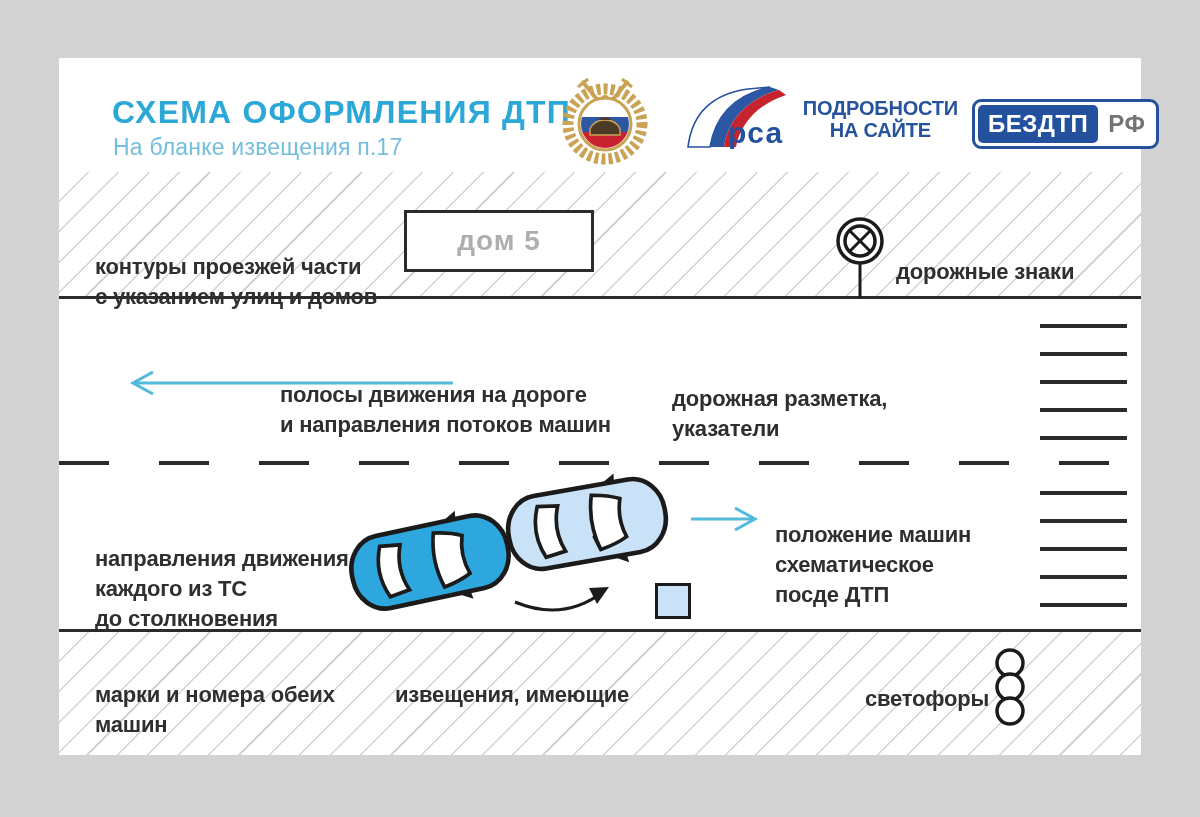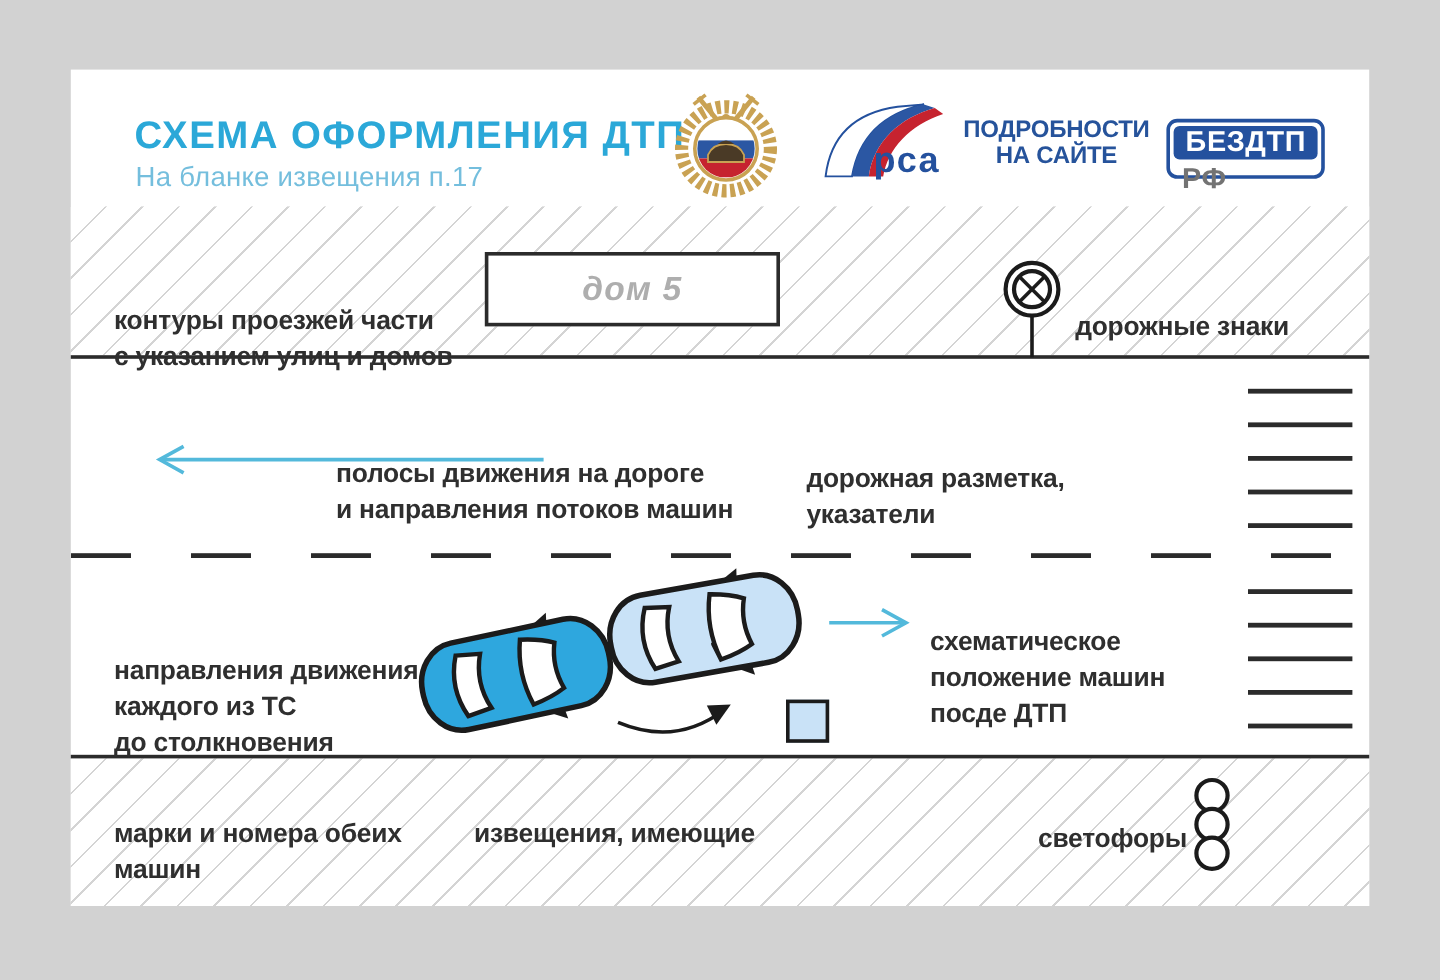--- a/index.html
+++ b/index.html
@@ -21,21 +21,21 @@
     position:absolute;left:54px;top:76px;
     font-size:23px;color:#74bedd;letter-spacing:0.2px;white-space:nowrap;
   }
   .details{
     position:absolute;right:183px;top:39px;text-align:center;
     font-size:20px;font-weight:bold;line-height:22px;color:#26539b;letter-spacing:-0.2px;
   }
   .badge{
     position:absolute;left:913px;top:41px;height:38px;
     display:inline-flex;align-items:stretch;gap:3px;
-    border:3px solid #24519e;border-radius:9px;background:#fff;padding:3px;flex-direction:column;
+    border:3px solid #24519e;border-radius:9px;background:#fff;padding:3px;
   }
   .badge .chip{
     background:#24519e;color:#fff;font-weight:bold;font-size:24px;
     display:flex;align-items:center;padding:0 10px;border-radius:5px;letter-spacing:0.5px;
   }
   .badge .rf{
     color:#737373;font-weight:bold;font-size:24px;
     display:flex;align-items:center;padding:0 7px;letter-spacing:0.5px;
   }
   
@@ -51,24 +51,24 @@
     background:repeating-linear-gradient(90deg,#2b2b2b 0 50px,transparent 50px 100px);
   }
   
   .lbl{
     position:absolute;font-size:22px;font-weight:bold;line-height:30px;
     color:#2f2f2f;letter-spacing:-0.2px;white-space:nowrap;margin-top:34px;
   }
   .lbl span{display:block;}
   
   .house{
-    position:absolute;left:345px;top:152px;width:246px;height:62px;
+    position:absolute;left:345px;top:152px;width:190px;height:62px;
     background:#fff;border:3px solid #2b2b2b;box-sizing:border-box;
     display:flex;align-items:center;justify-content:center;
-    font-size:28px;font-weight:bold;color:#aeaeae;letter-spacing:1px;font-style:italic;
+    font-size:28px;font-weight:bold;color:#aeaeae;letter-spacing:1px;
   }
   
   .rline{position:absolute;left:981px;width:87px;height:4px;background:#2b2b2b;}
   
   .objsq{
     position:absolute;left:596px;top:525px;width:36px;height:36px;
     background:#c9e2f7;border:3px solid #1b1b1b;box-sizing:border-box;
   }
   .car{position:absolute;}
 </style>
@@ -195,22 +195,22 @@
     <path d="M4,22 Q52,42 92,12" fill="none" stroke="#1b1b1b" stroke-width="3"></path>
     <path d="M98,7 L78,8 L86,24 Z" fill="#1b1b1b"></path>
   </svg>
 
   <svg class="abs" style="left:628px;top:448px" width="74" height="26" viewBox="0 0 74 26">
     <line x1="4" y1="13" x2="66" y2="13" stroke="#53b9db" stroke-width="3"></line>
     <polyline points="48,2 68,13 48,24" fill="none" stroke="#53b9db" stroke-width="3"></polyline>
   </svg>
 
   <div class="lbl" style="left:716px;top:428px">
+    <span>положение машин</span>
     <span>схематическое</span>
-    <span>положение машин</span>
     <span>посде ДТП</span>
   </div>
 
   <div class="objsq"></div>
 
   <div class="lbl" style="left:36px;top:588px">
     <span>марки и номера обеих</span>
     <span>машин</span>
   </div>
   <div class="lbl" style="left:336px;top:588px">

